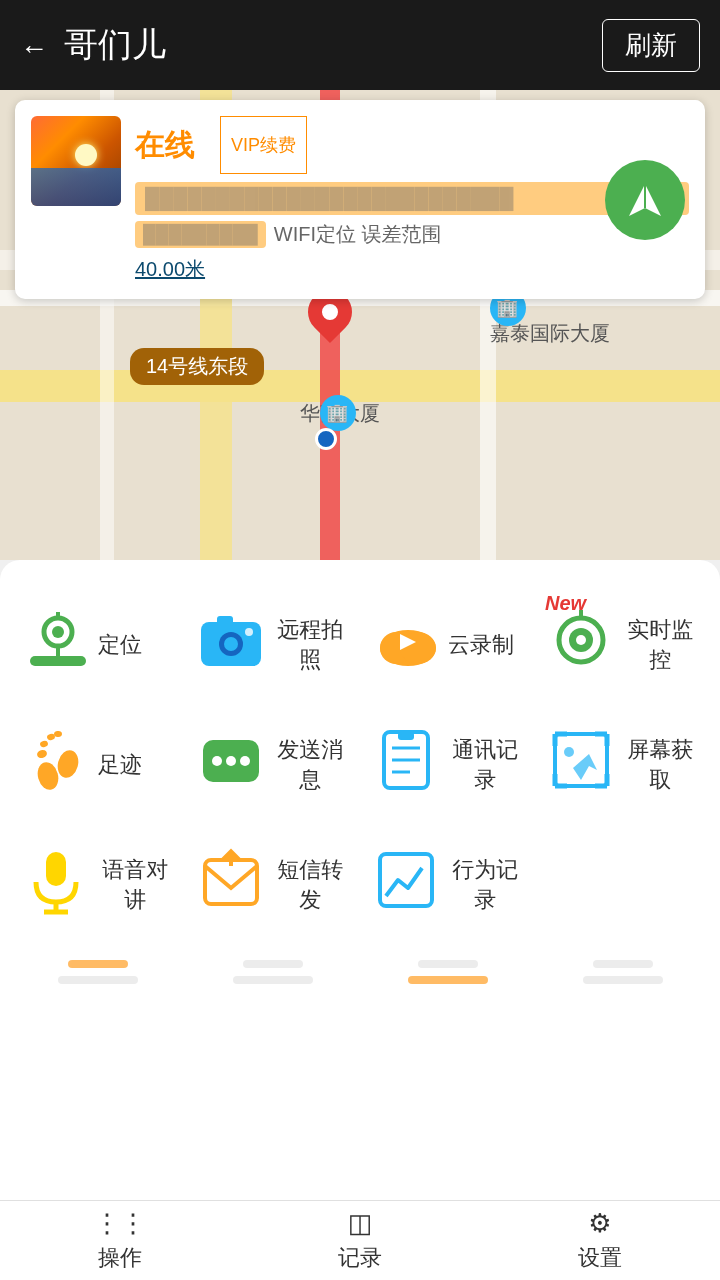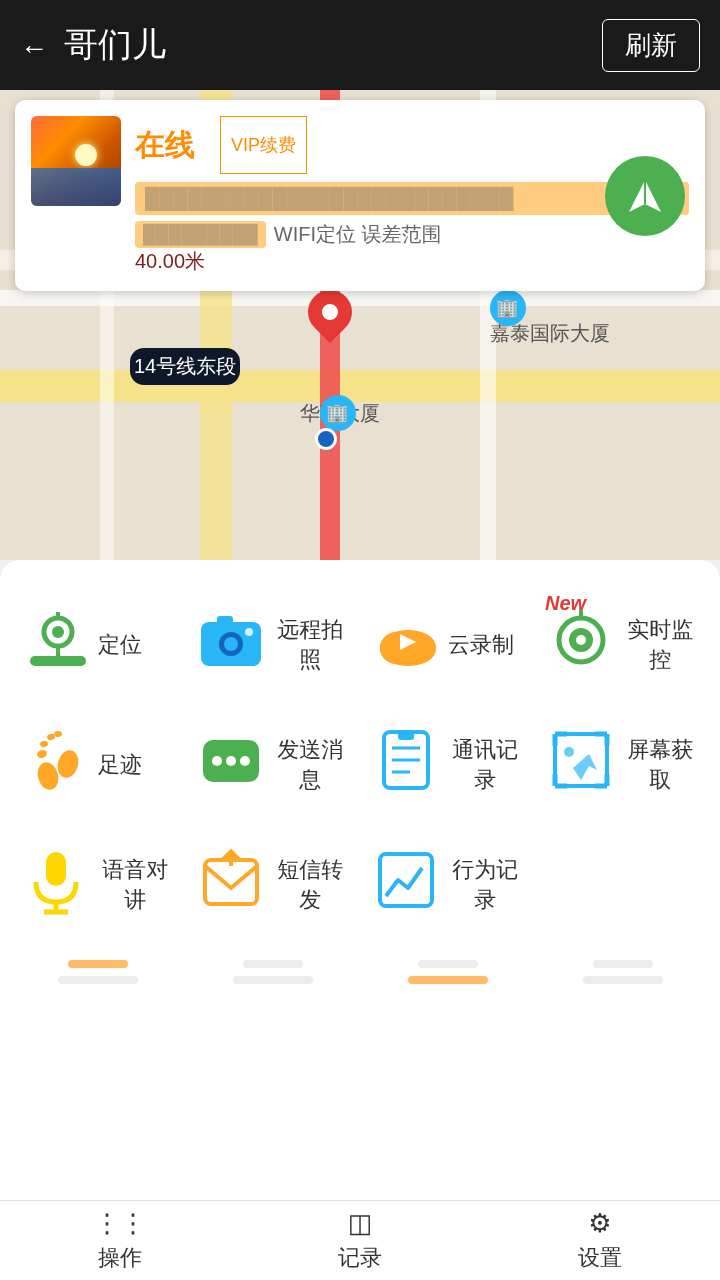--- a/index.html
+++ b/index.html
@@ -61,24 +61,24 @@
       position: absolute;
       top: 0; left: 0;
     }
     .map-label {
       position: absolute;
       font-size: 20px;
       color: #555;
     }
     .metro-badge {
       position: absolute;
-      background: #0f172a;
+      background: #a16207;
       color: #fff;
       font-size: 20px;
-      padding: 5px 4px;
+      padding: 5px 16px;
       border-radius: 14px;
       top: 258px;
       left: 130px;
       white-space: nowrap;
     }
 
     
     .map-pin {
       position: absolute;
       top: 200px;
@@ -383,21 +383,21 @@
         <span class="info-status-online">在线</span>
         <span class="info-vip-badge">VIP续费</span>
       </div>
       <div class="info-addr-bar">
         <span style="opacity:0.4;">██████████████████████████</span>
       </div>
       <div class="info-sub-row">
         <span class="info-sub-bar"><span style="opacity:0.4;">█████████</span></span>
         <span>WIFI定位 误差范围</span>
       </div>
-      <div style="font-size:20px;color:#7f1d1d;margin-top:0;">40.00米</div>
+      <div style="font-size:20px;color:#0c4a6e;margin-top:8px;text-decoration:underline;">40.00米</div>
     </div>
 
     <div class="map-nav-btn">
       <svg viewBox="0 0 44 44" fill="none" xmlns="http://www.w3.org/2000/svg">
         <polygon points="22,6 38,38 22,30 6,38" fill="white"></polygon>
         <line x1="22" y1="30" x2="22" y2="6" stroke="#4caf50" stroke-width="2"></line>
       </svg>
     </div>
   </div>
 </div>

